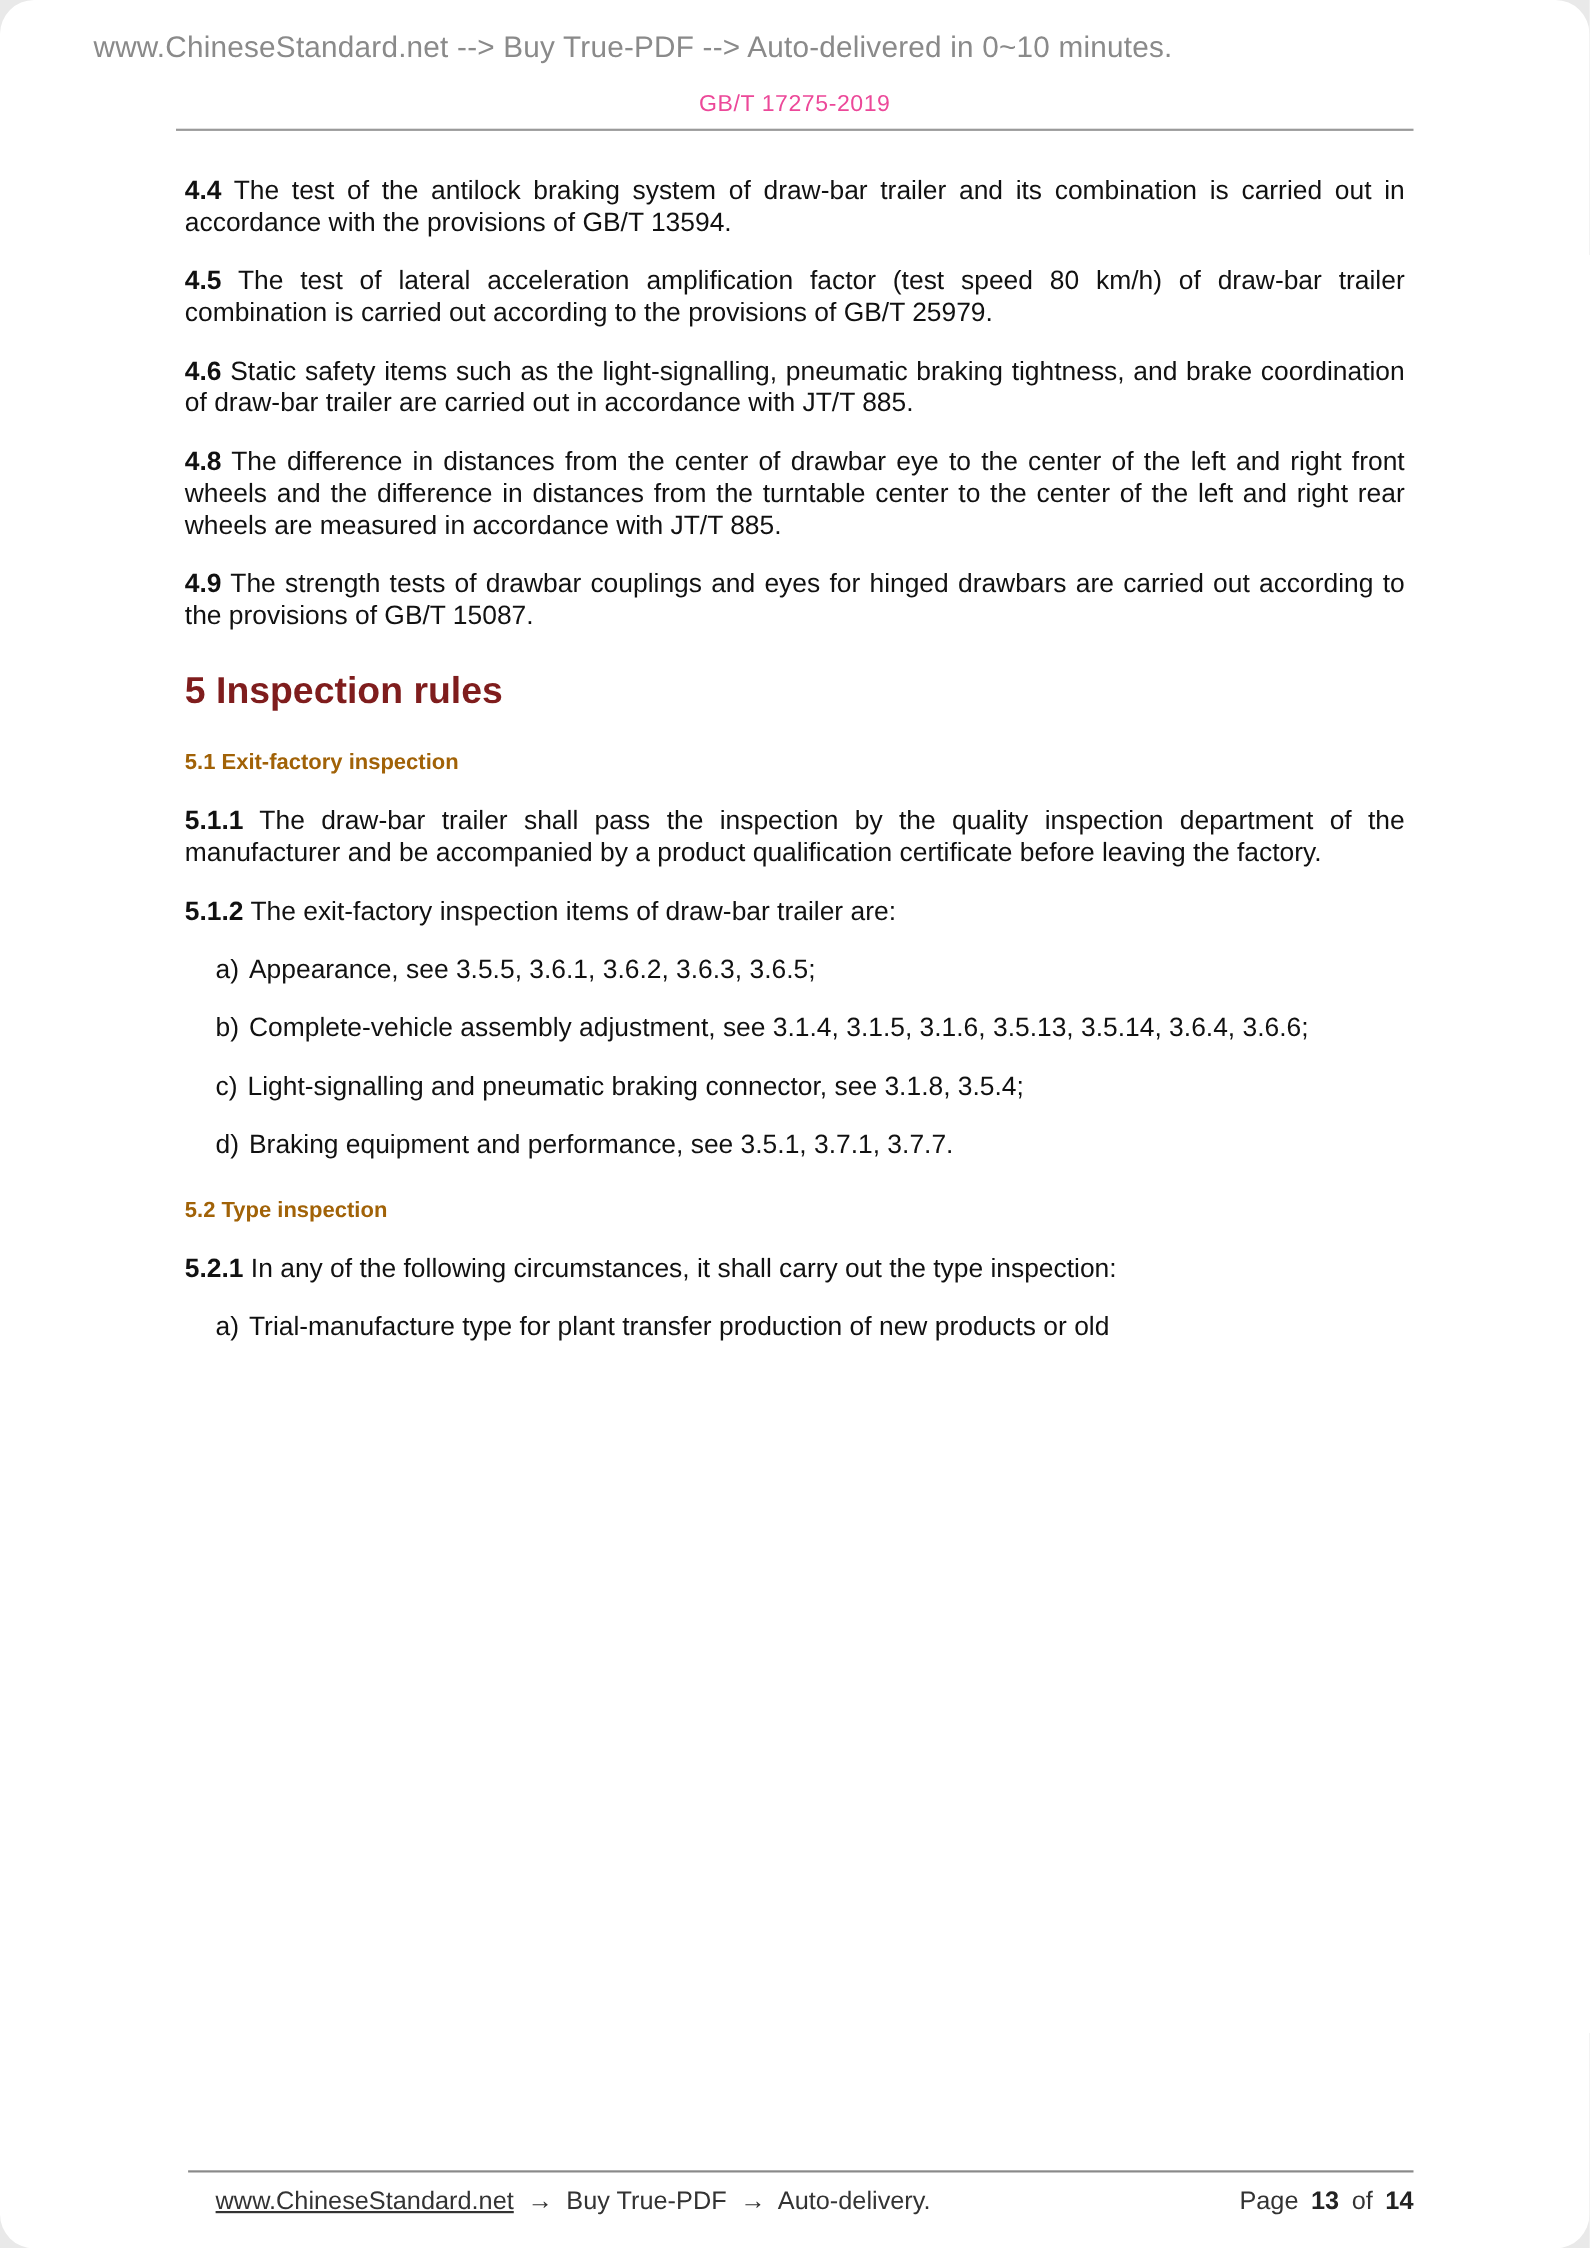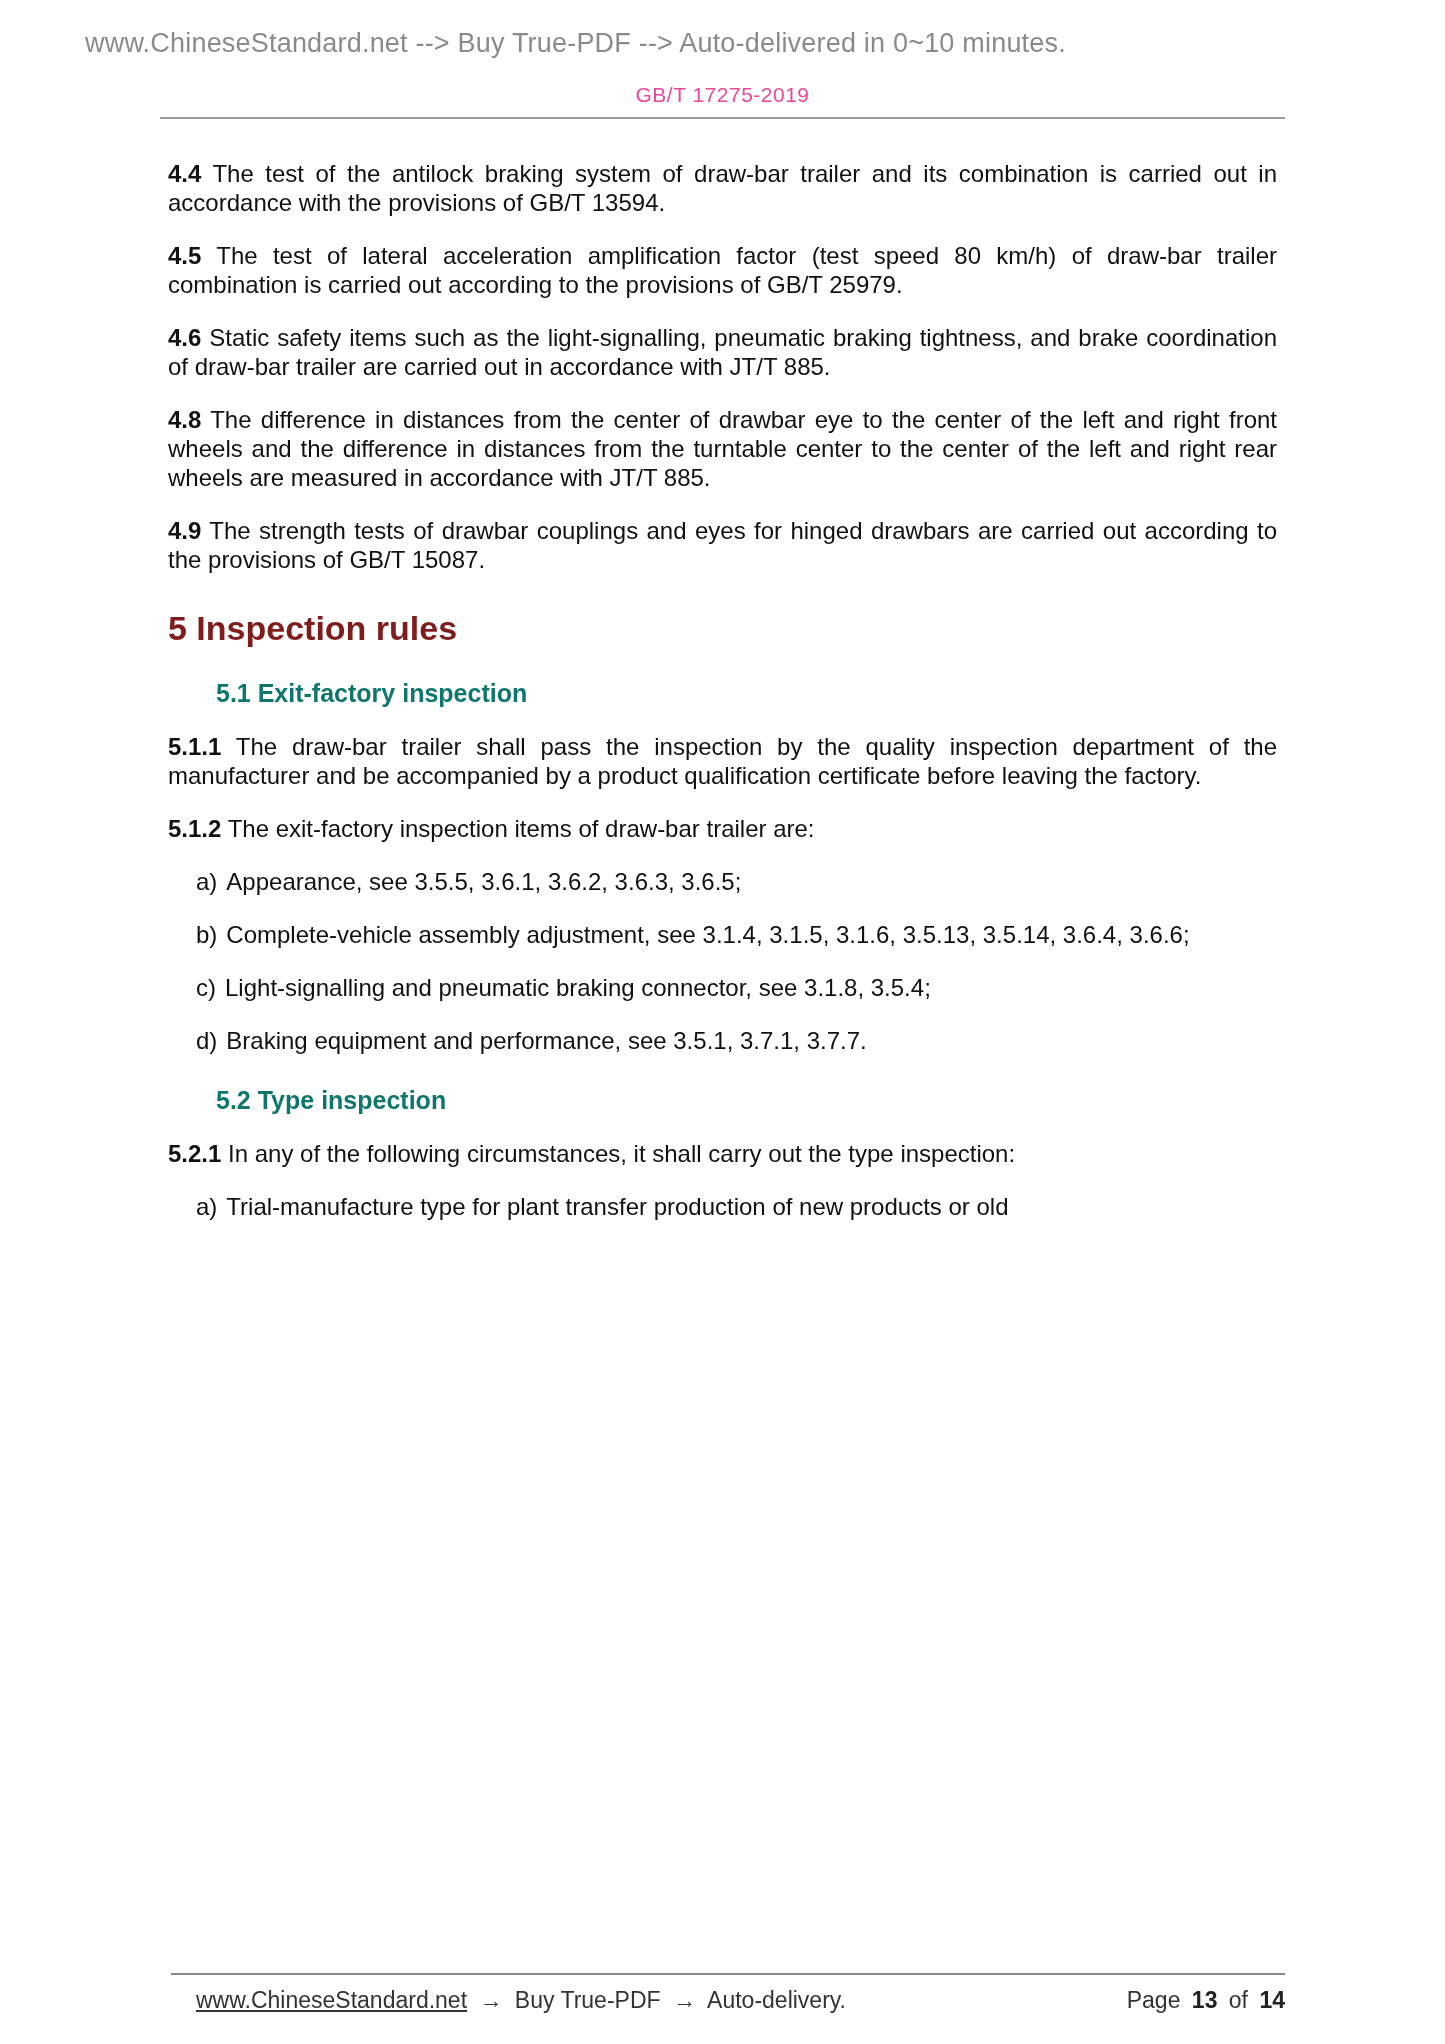--- a/index.html
+++ b/index.html
@@ -7,20 +7,21 @@
   body { font-family: "Liberation Sans", sans-serif; }
 
   .page {
     position: relative;
     width: 1445px;
     height: 2044px;
     margin: 0 auto;
     background: #ffffff;
     color: #111111;
     overflow: hidden;
+    border-radius: 31px;
   }
 
   
   .promo {
     margin: 28px 0 0 85px;
     font-size: 27px;
     color: #8a8a8a;
     letter-spacing: 0.2px;
   }
   .doc-number {
@@ -50,25 +51,24 @@
   .content h2.h1 {
     margin-top: 34px;
     margin-bottom: 26px;
     font-size: 34px;
     line-height: 40px;
     font-weight: bold;
     color: #7f1d1d;
   }
   .content h3.h2 {
     margin-top: 30px;
-    font-size: 25px;
+    font-size: 20px;
     line-height: 30px;
     font-weight: bold;
-    color: #0f766e;
-    margin-left: 48px;
+    color: #a16207;
   }
 
   .content .list-item {
     display: flex;
     margin-top: 24px;
     padding-left: 28px;
   }
   .content .list-item .marker {
     flex: none;
     margin-right: 9px;

